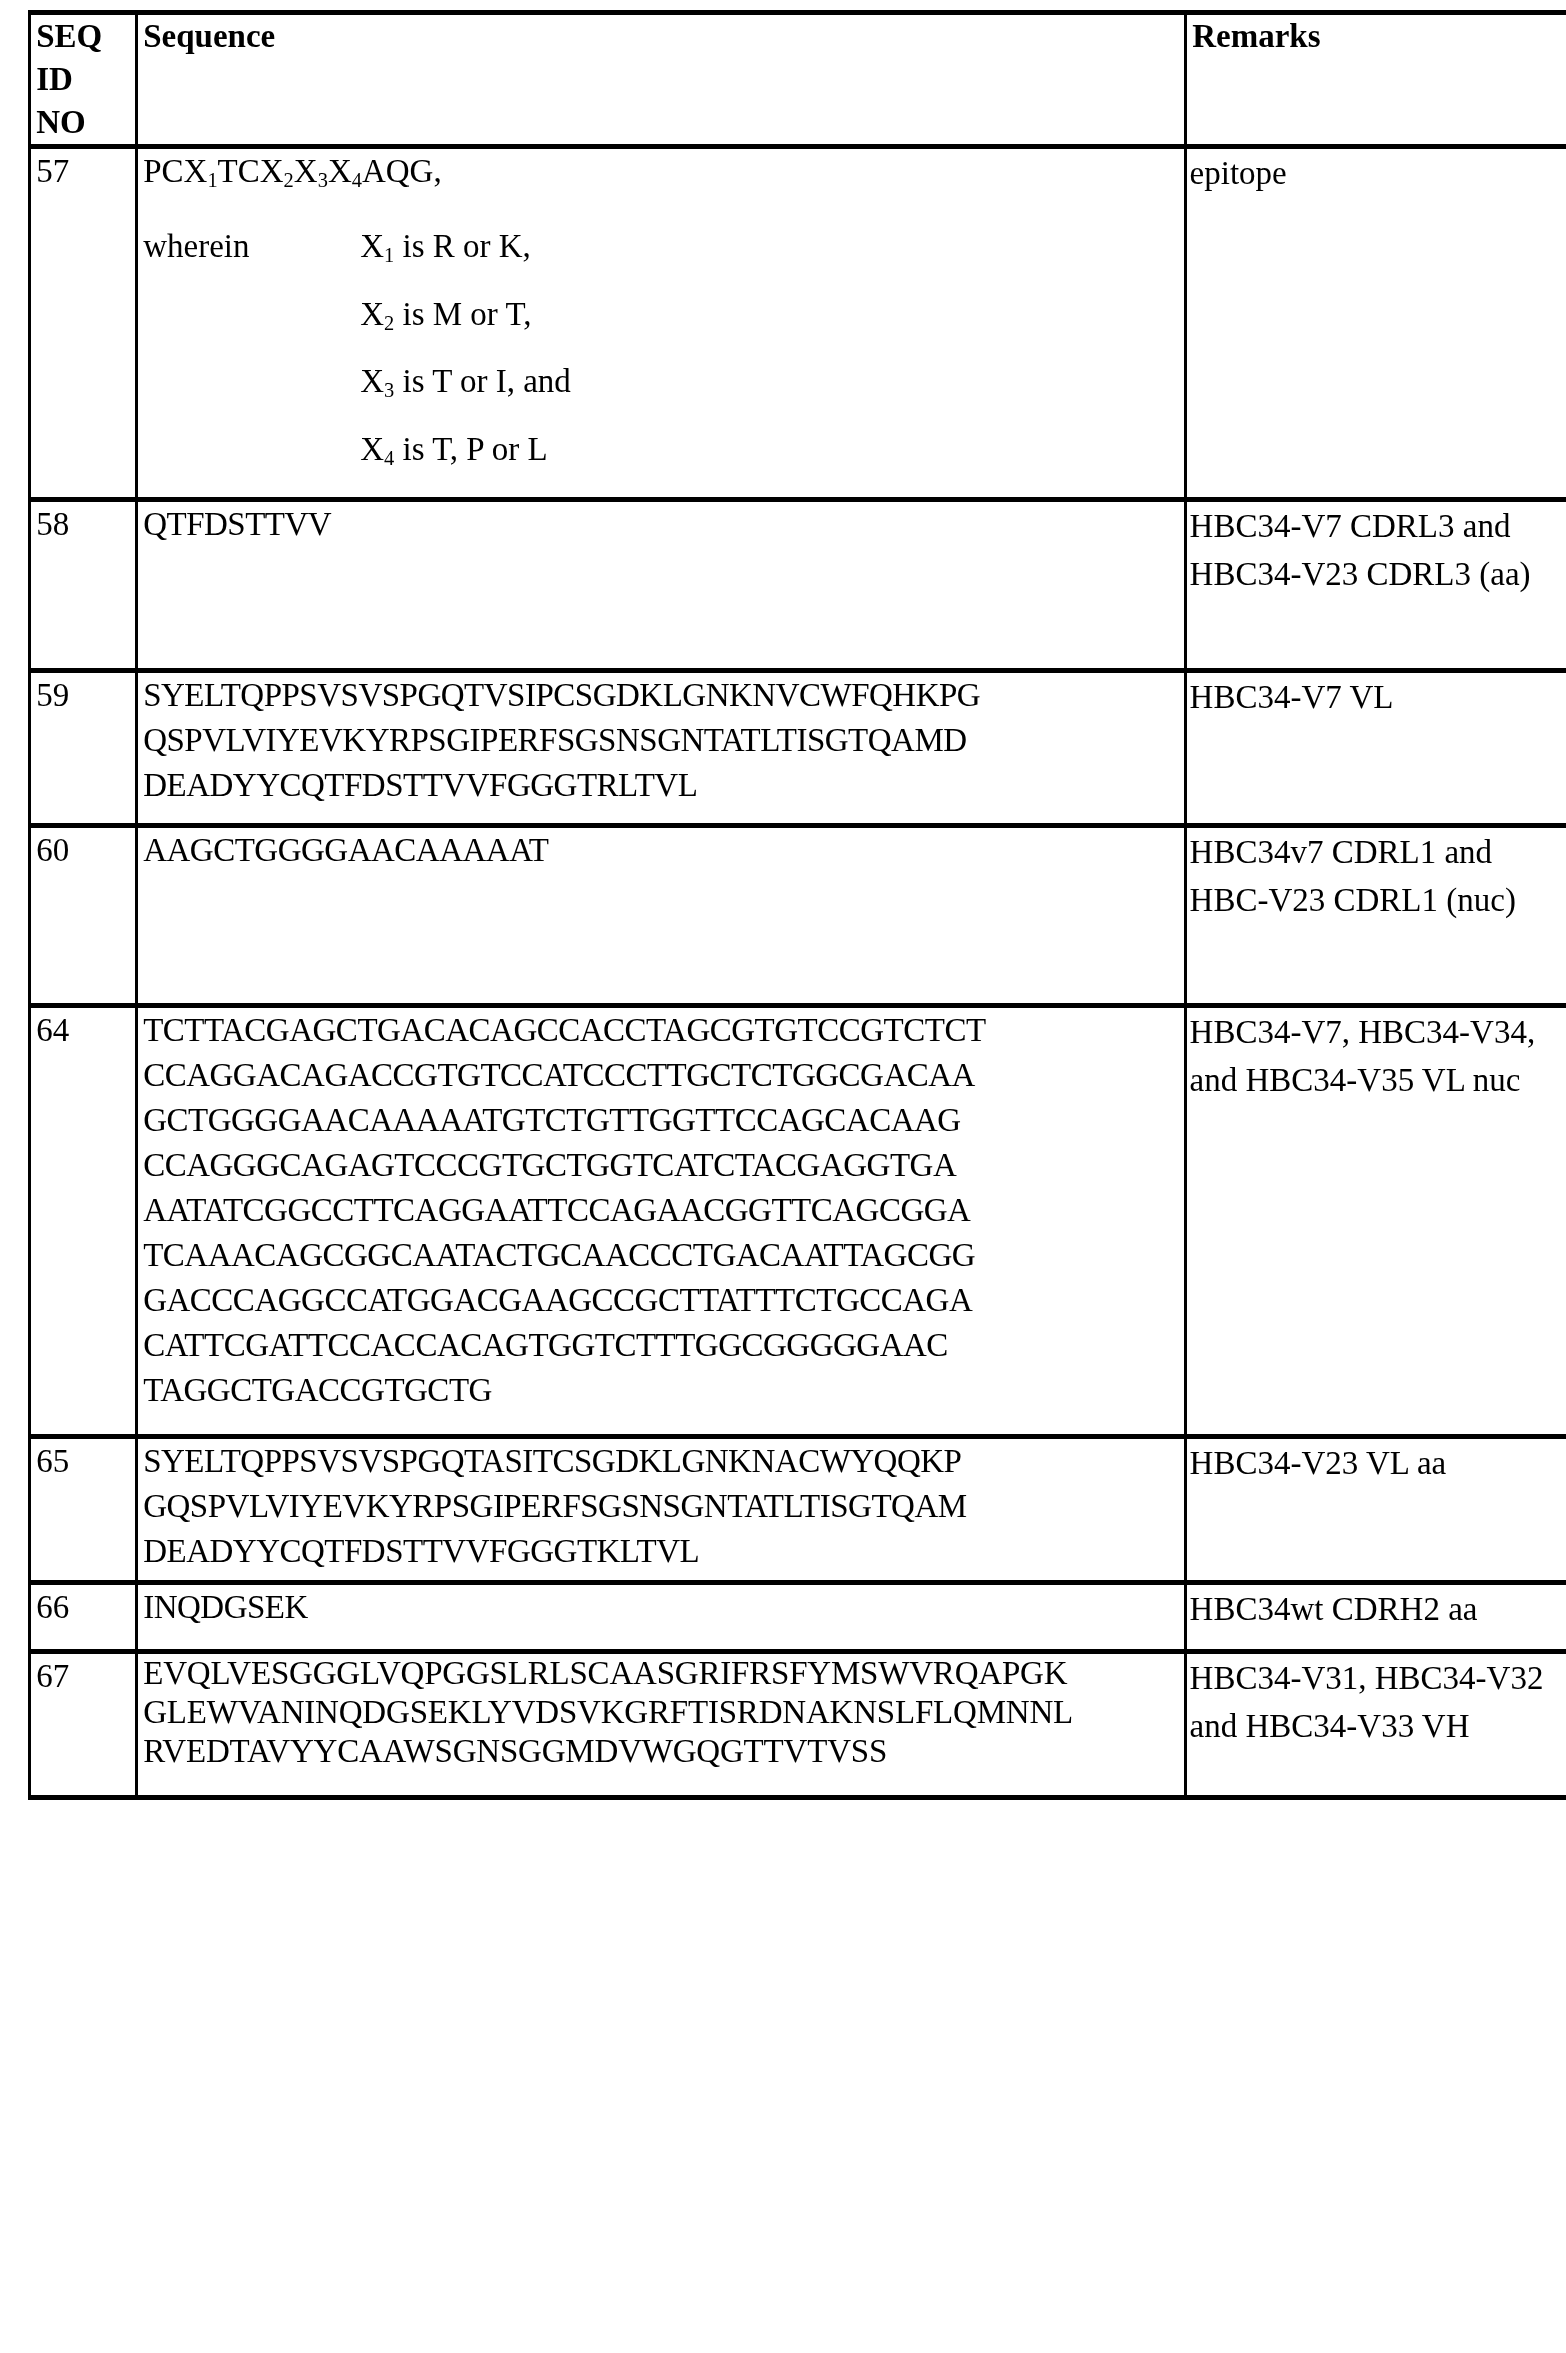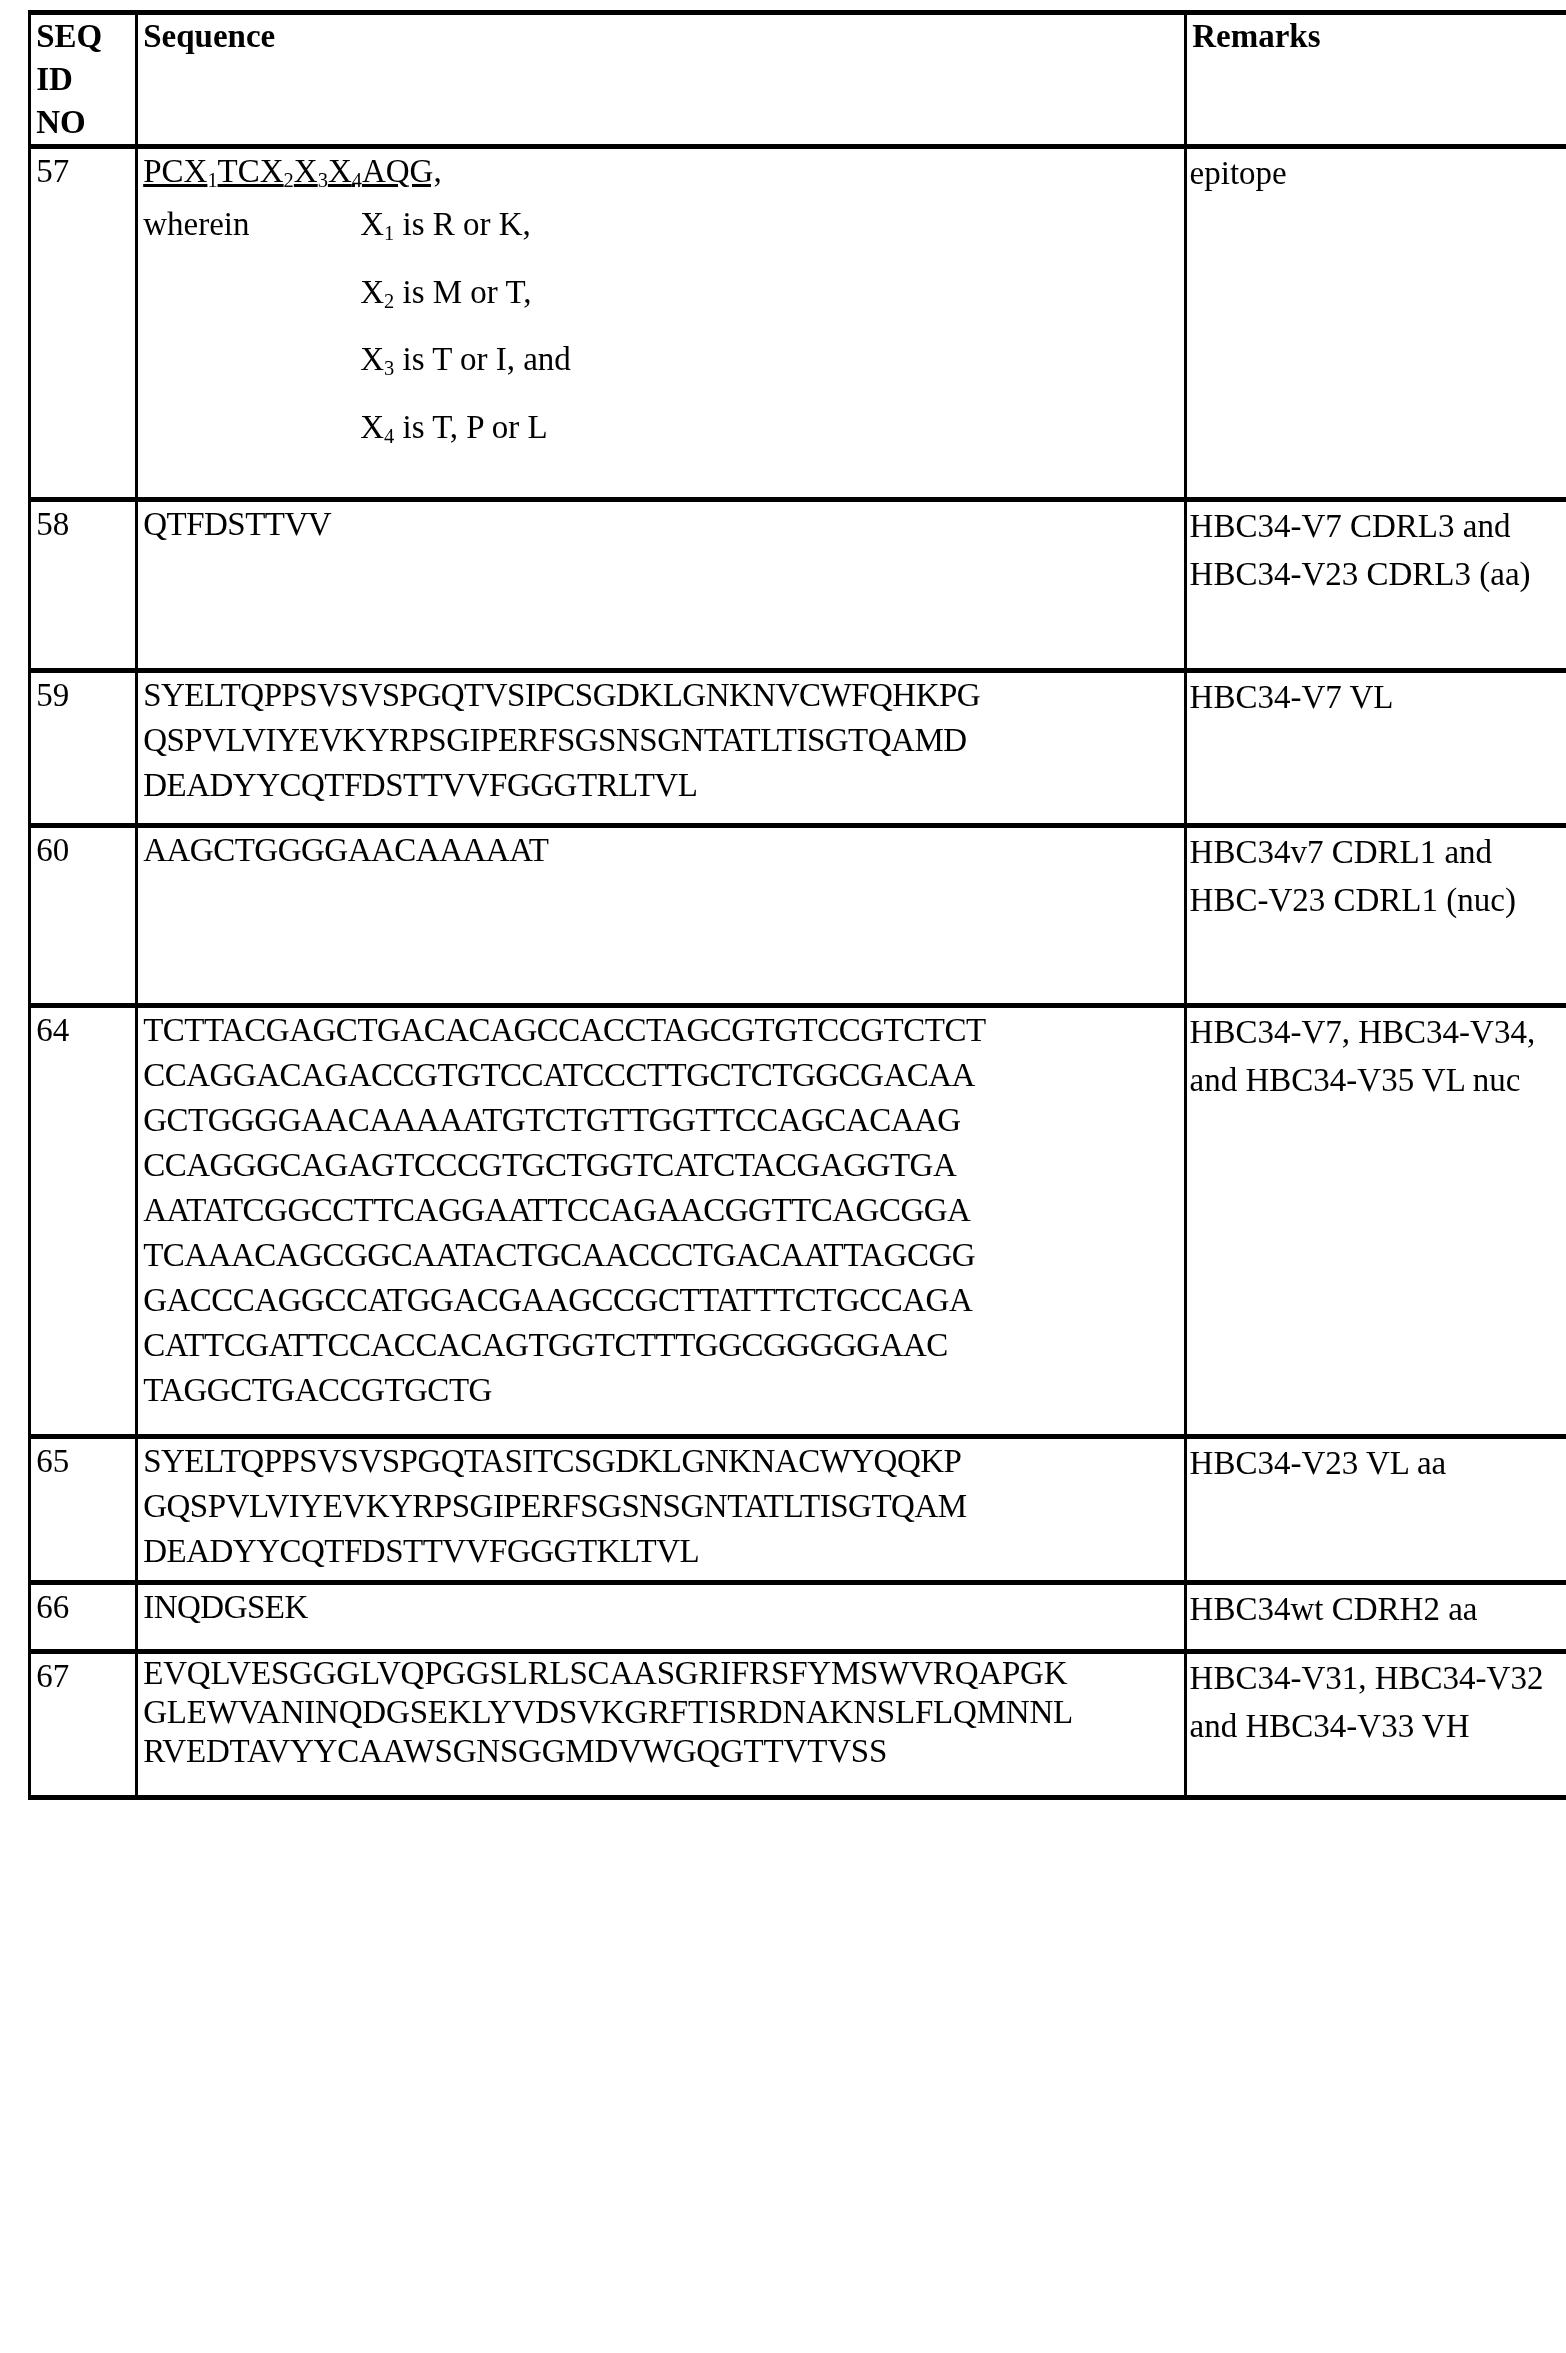--- a/index.html
+++ b/index.html
@@ -20,21 +20,21 @@
     font-size: 33px; line-height: 45px; font-weight: normal;
     overflow: hidden; word-break: break-all;
   }
   table.seq-table td.rem { padding-left: 2.6px; line-height: 48px; word-break: normal; }
   table.seq-table th { font-weight: bold; line-height: 43px; }
   th.h-id { height: 128px; }
   .seq-line { display: block; white-space: nowrap; letter-spacing: -0.5px; }
   .seq-line b { font-weight: normal; }
   .small .seq-line { font-size: 33px; line-height: 39px; letter-spacing: -0.2px; }
   tr.r57 td { height: 348px; }
-  tr.r57 .formula { display: block; line-height: 45px; margin-bottom: 8px; text-decoration: underline; }
+  tr.r57 .formula { display: block; line-height: 45px; margin-bottom: 30px; }
   tr.r57 .cond-row { display: flex; line-height: 45px; margin-bottom: 22.5px; }
   tr.r57 .cond-label { width: 217px; flex: none; }
   tr.r58 td { height: 166px; }
   tr.r59 td { height: 150px; }
   tr.r60 td { height: 175px; }
   tr.r61 td { height: 157px; }
   tr.r62 td { height: 161px; }
   tr.r63 td { height: 146px; }
   tr.r64 td { height: 426px; }
   tr.r65 td { height: 141px; }

